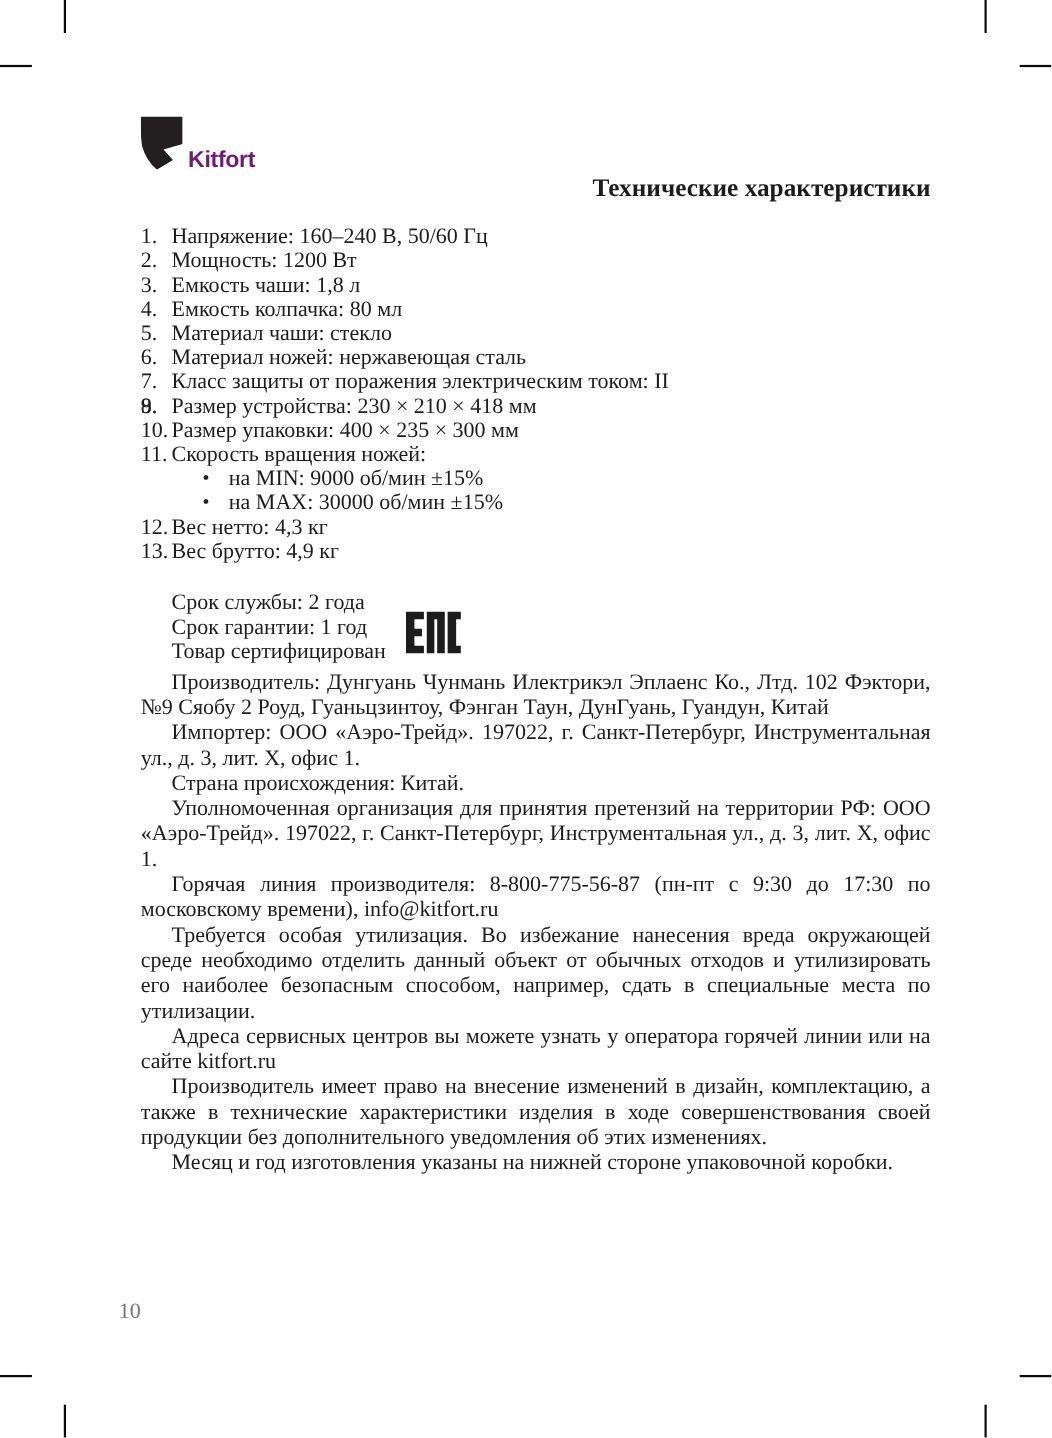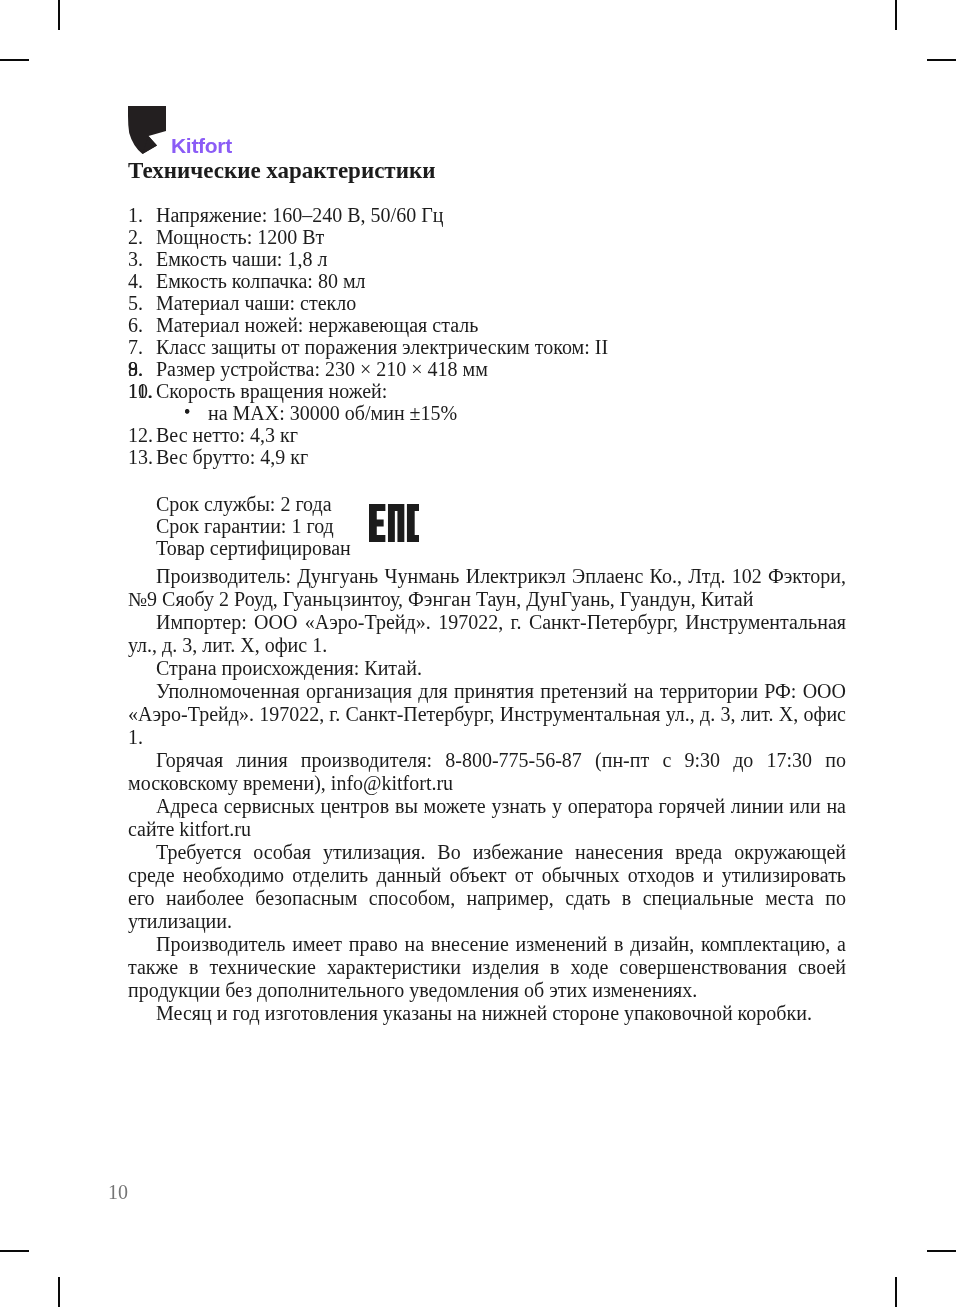--- a/index.html
+++ b/index.html
@@ -24,39 +24,39 @@
   .crop.bl-v { left:58px;  top:1277px; }
   .crop.br-v { left:895px; top:1277px; }
 
   .content { position:absolute; left:128px; top:106px; width:718px; }
 
   .brand { display:flex; align-items:flex-end; gap:5px; height:48px; }
   .brand svg { display:block; }
   .wordmark {
     font-family:"Liberation Sans", sans-serif;
     font-weight:bold; font-size:21px; line-height:1;
-    letter-spacing:-0.3px; color:#8b5cf6;
+    letter-spacing:-0.3px; color:#701a75;
     margin-bottom:-2px;
   }
 
   h1.title {
     margin:4px 0 0 0;
     font-size:23px; font-weight:bold;
-    line-height:26px; text-align:left;
+    line-height:26px; text-align:right;
     color:#1c1c1c;
   }
 
   ol.spec-list { list-style:none; margin:20px 0 0 0; padding:0; font-size:20px; line-height:22px; }
   ol.spec-list > li { position:relative; padding-left:28px; }
   .spec-num { position:absolute; left:0; top:0; }
   ul.sub-list { list-style:none; margin:0; padding:0; }
   ul.sub-list > li { position:relative; padding-left:52px; }
   ul.sub-list > li .bullet { position:absolute; left:28px; top:-1px; font-size:18px; }
 
-  .service { display:flex; align-items:center; margin-top:25px; }
+  .service { display:flex; align-items:flex-end; margin-top:25px; }
   .service-lines { padding-left:28px; font-size:20px; line-height:22px; }
   .eac-wrap { margin-left:18px; margin-bottom:2px; }
 
   .info { margin-top:6px; }
   .info p {
     margin:0; font-size:20px; line-height:23px;
     text-align:justify; text-indent:28px;
   }
 
   .page-number {
@@ -93,25 +93,25 @@
     <ol class="spec-list">
       <li><span class="spec-num">1.</span><span>Напряжение: 160–240 В, 50/60 Гц</span></li>
       <li><span class="spec-num">2.</span><span>Мощность: 1200 Вт</span></li>
       <li><span class="spec-num">3.</span><span>Емкость чаши: 1,8 л</span></li>
       <li><span class="spec-num">4.</span><span>Емкость колпачка: 80 мл</span></li>
       <li><span class="spec-num">5.</span><span>Материал чаши: стекло</span></li>
       <li><span class="spec-num">6.</span><span>Материал ножей: нержавеющая сталь</span></li>
       <li><span class="spec-num">7.</span><span>Класс защиты от поражения электрическим током: II</span></li>
       <li><span class="spec-num">8.</span></li>
       <li><span class="spec-num">9.</span><span>Размер устройства: 230 × 210 × 418 мм</span></li>
-      <li><span class="spec-num">10.</span></li>
+      <li><span class="spec-num">10.</span><span>Размер упаковки: 400 × 235 × 300 мм</span></li>
       <li>
         <span class="spec-num">11.</span><span>Скорость вращения ножей:</span>
         <ul class="sub-list">
-          <li><span class="bullet">•</span></li>
+          <li><span class="bullet">•</span><span>на MIN: 9000 об/мин ±15%</span></li>
           <li><span class="bullet">•</span><span>на MAX: 30000 об/мин ±15%</span></li>
         </ul>
       </li>
       <li><span class="spec-num">12.</span><span>Вес нетто: 4,3 кг</span></li>
       <li><span class="spec-num">13.</span><span>Вес брутто: 4,9 кг</span></li>
     </ol>
 
     <div class="service">
       <div class="service-lines">
         <div>Срок службы: 2 года</div>
@@ -126,22 +126,22 @@
         </svg>
       </div>
     </div>
 
     <div class="info">
       <p>Производитель: Дунгуань Чунмань Илектрикэл Эплаенс Ко., Лтд. 102 Фэктори, №9 Сяобу 2 Роуд, Гуаньцзинтоу, Фэнган Таун, ДунГуань, Гуандун, Китай</p>
       <p>Импортер: ООО «Аэро-Трейд». 197022, г. Санкт-Петербург, Инструментальная ул., д. 3, лит. Х, офис 1.</p>
       <p>Страна происхождения: Китай.</p>
       <p>Уполномоченная организация для принятия претензий на территории РФ: ООО «Аэро-Трейд». 197022, г. Санкт-Петербург, Инструментальная ул., д. 3, лит. Х, офис 1.</p>
       <p>Горячая линия производителя: 8-800-775-56-87 (пн-пт с 9:30 до 17:30 по московскому времени), info@kitfort.ru</p>
+      <p>Требуется особая утилизация. Во избежание нанесения вреда окружающей среде необходимо отделить данный объект от обычных отходов и утилизировать его наиболее безопасным способом, например, сдать в специальные места по утилизации.</p>
       <p>Адреса сервисных центров вы можете узнать у оператора горячей линии или на сайте kitfort.ru</p>
-      <p>Требуется особая утилизация. Во избежание нанесения вреда окружающей среде необходимо отделить данный объект от обычных отходов и утилизировать его наиболее безопасным способом, например, сдать в специальные места по утилизации.</p>
       <p>Производитель имеет право на внесение изменений в дизайн, комплектацию, а также в технические характеристики изделия в ходе совершенствования своей продукции без дополнительного уведомления об этих изменениях.</p>
       <p>Месяц и год изготовления указаны на нижней стороне упаковочной коробки.</p>
     </div>
 
   </div>
 
   <div class="page-number">10</div>
 
 </div>
 

